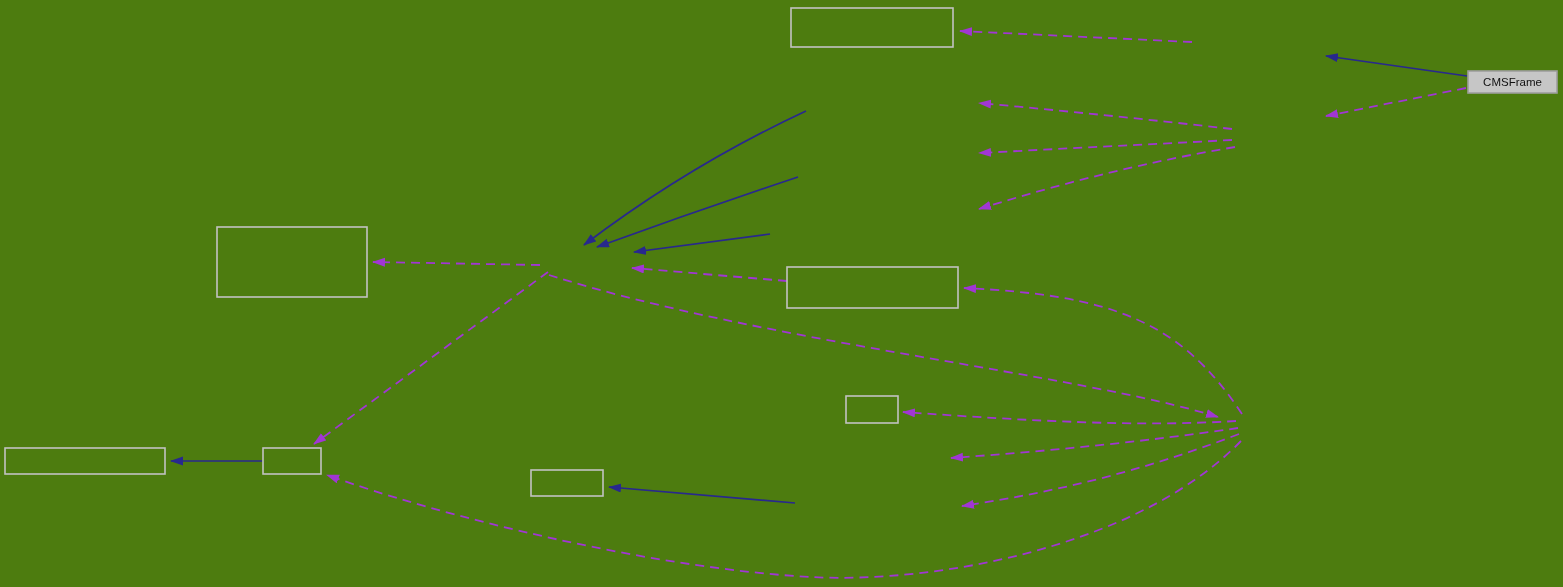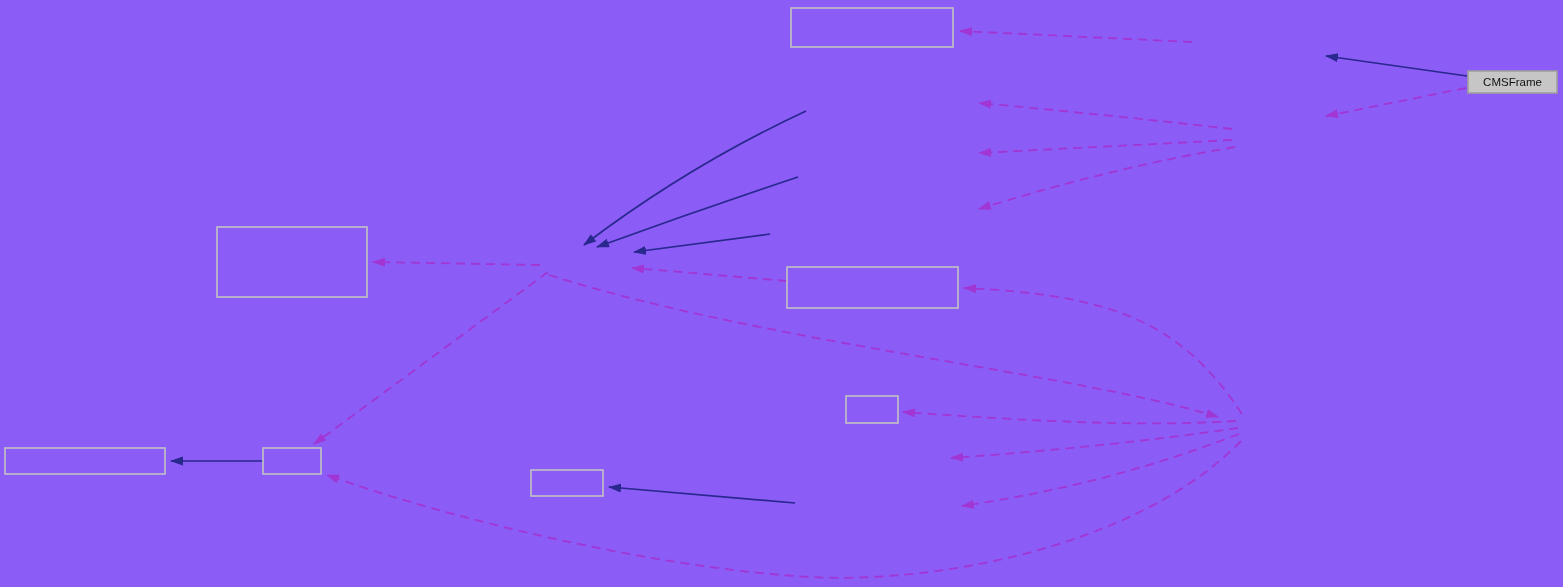--- a/index.html
+++ b/index.html
@@ -5,21 +5,21 @@
   html, body {
     margin: 0;
     padding: 0;
     background: #000000;
     font-family: "Liberation Sans", sans-serif;
   }
   .diagram-stage {
     position: relative;
     width: 1563px;
     height: 587px;
-    background: #8b5cf6;
+    background: #4d7c0f;
     overflow: hidden;
   }
   svg text {
     font-family: "Liberation Sans", sans-serif;
     font-size: 11.5px;
   }
 </style>
 </head>
 <body>
 

